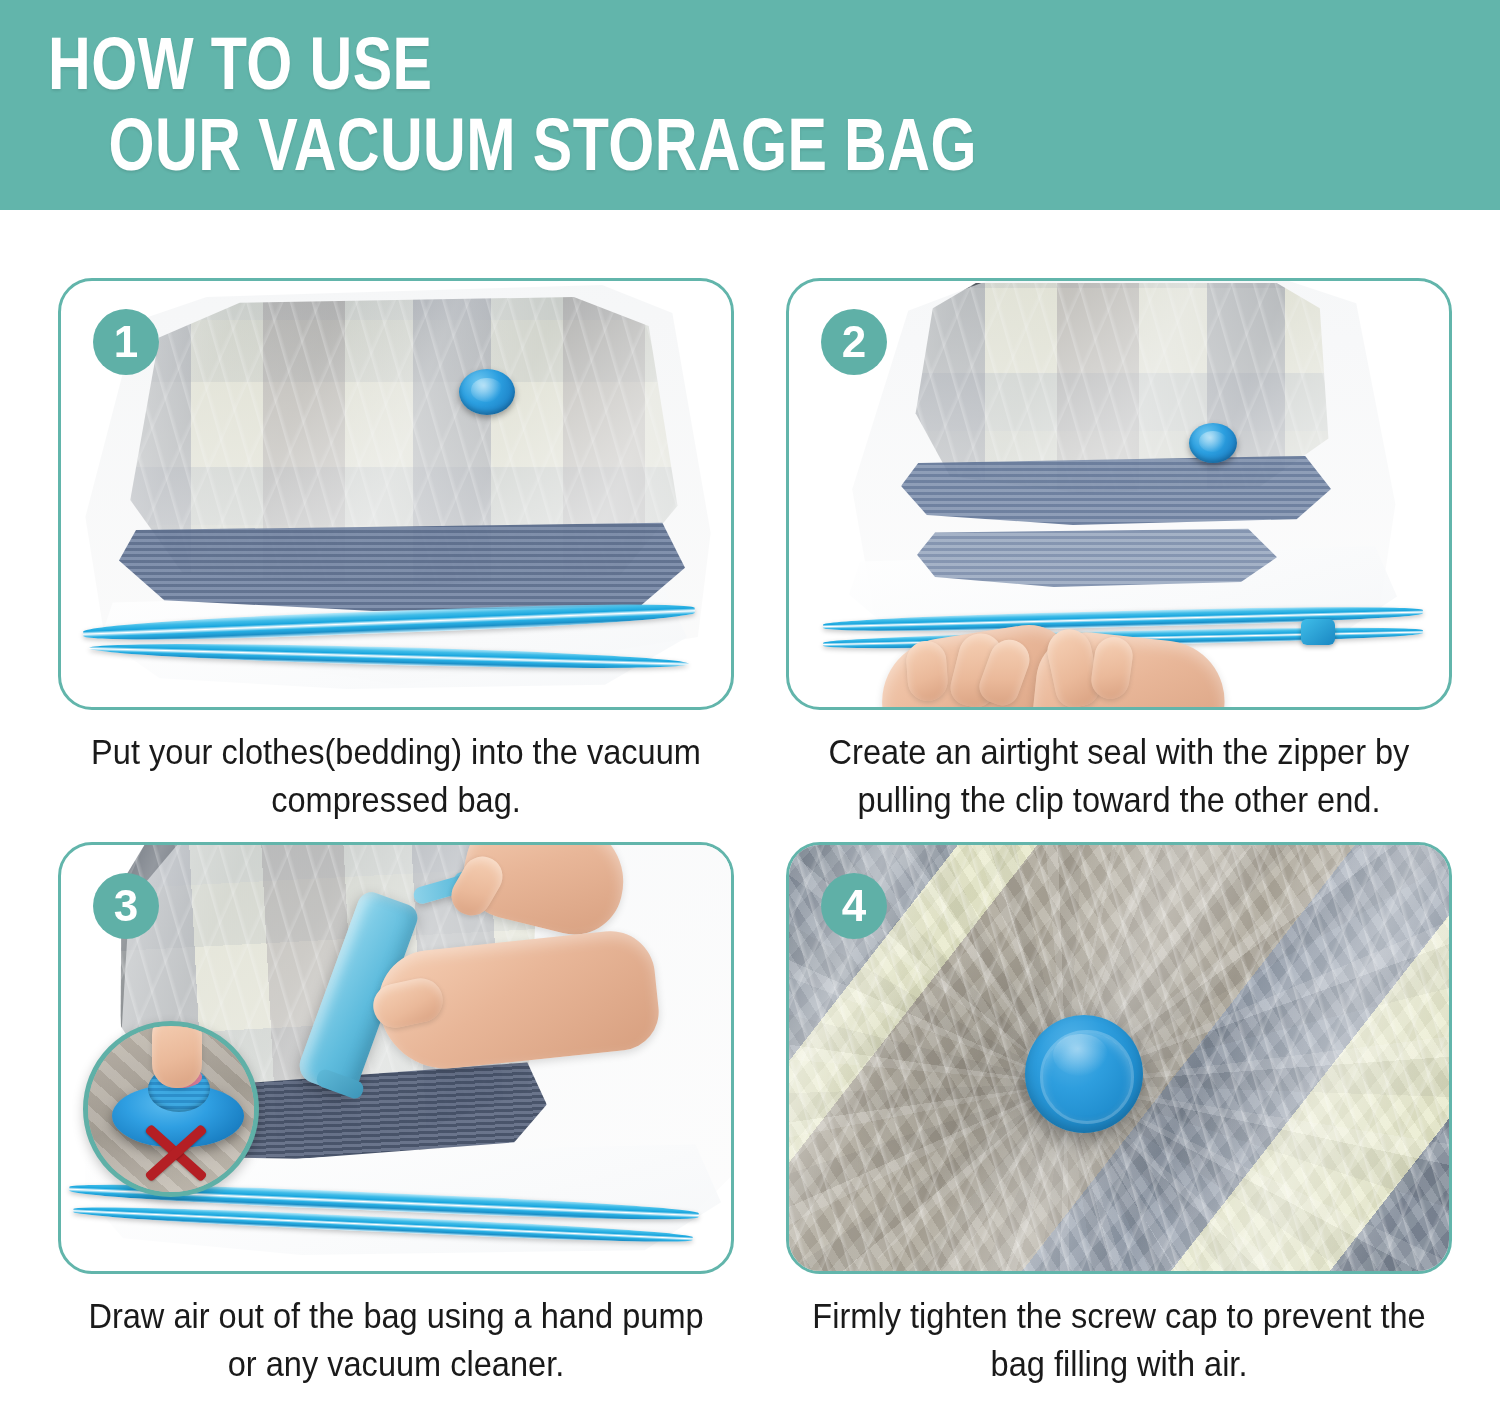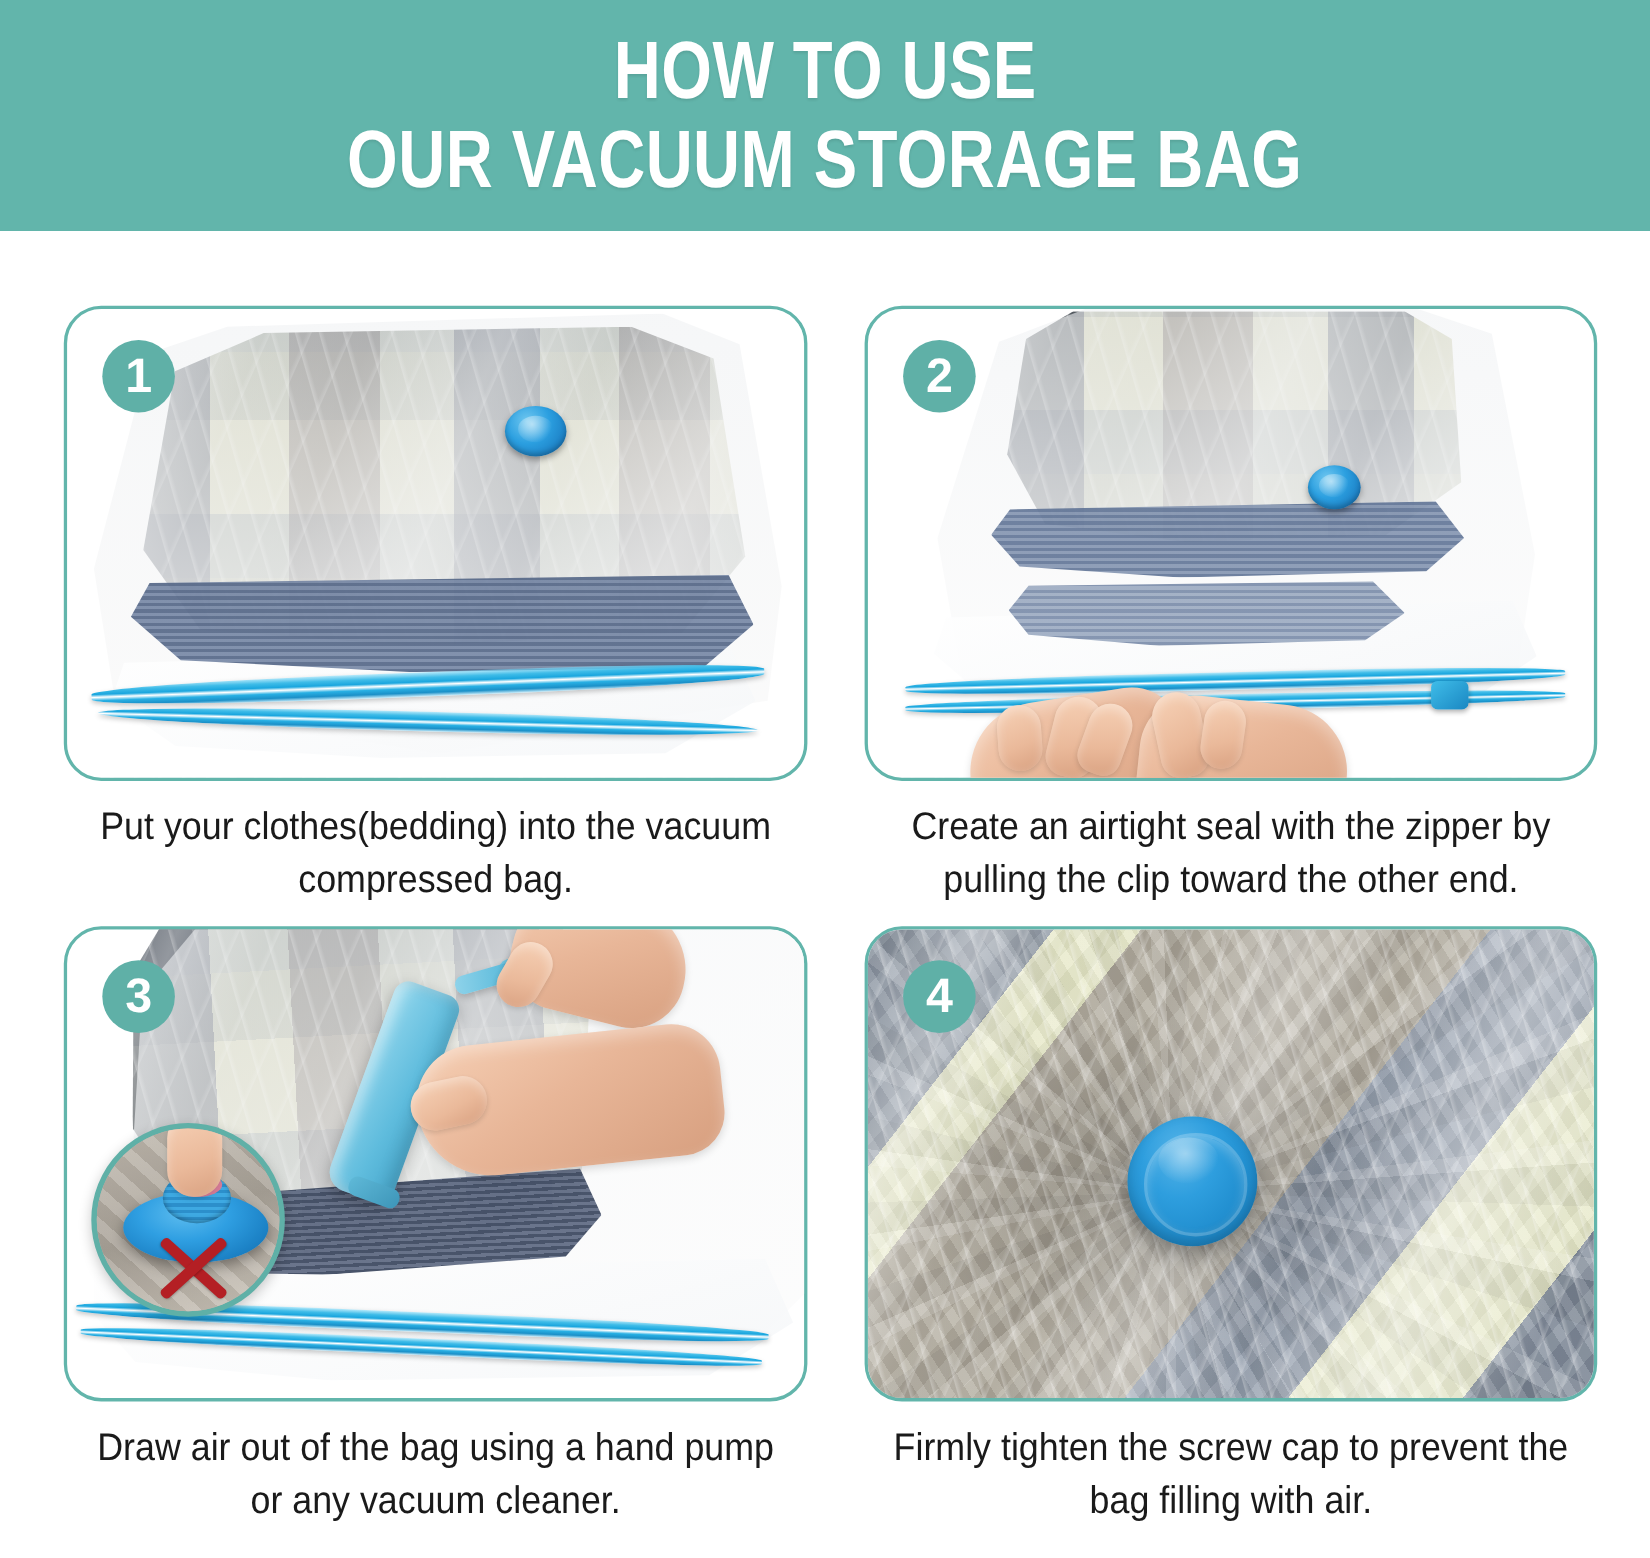--- a/index.html
+++ b/index.html
@@ -21,21 +21,21 @@
 
   
   .header-band {
     position: absolute;
     left: 0; top: 0;
     width: 1500px;
     height: 210px;
     background: #62b5ab;
     display: flex;
     flex-direction: column;
-    align-items: center;
+    align-items: flex-start;
     justify-content: center;
   }
   .header-line {
     color: #ffffff;
     font-family: "Liberation Sans Narrow", "Liberation Sans", sans-serif;
     font-weight: 700;
     letter-spacing: 0.5px;
     line-height: 0.98;
     text-align: center;
     transform: scaleX(0.80);

